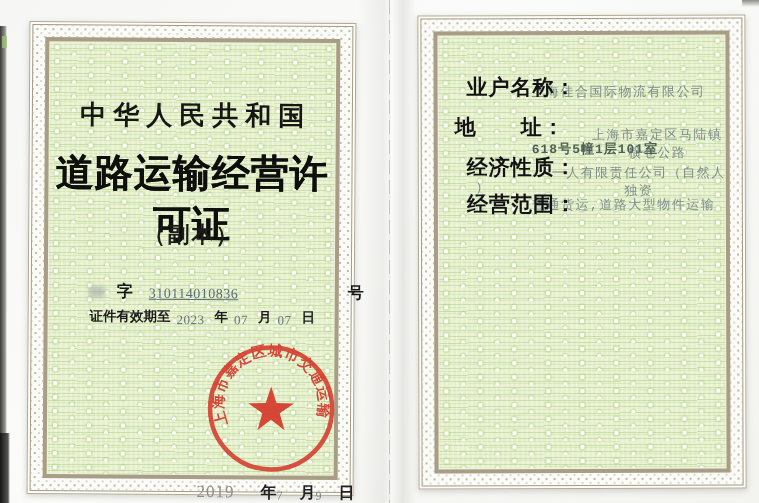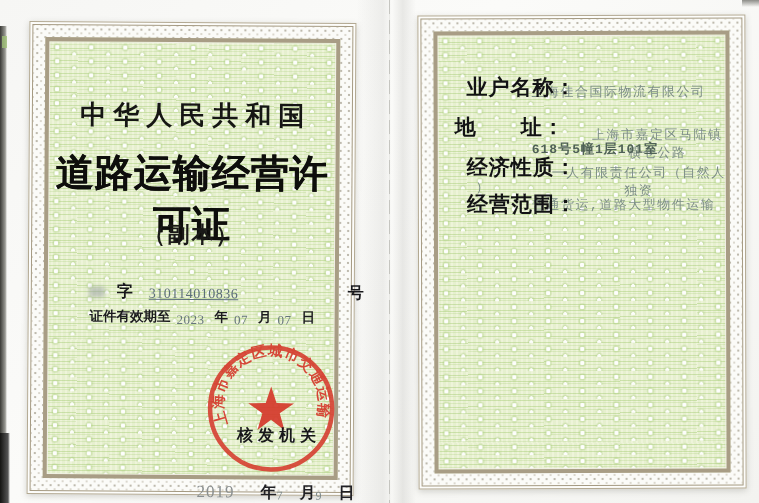--- a/index.html
+++ b/index.html
@@ -188,21 +188,20 @@
           <defs>
             <path id="sealArc" d="M 22.7 81.7 A 48 48 0 1 1 109.3 81.7" fill="none"></path>
           </defs>
           <text font-size="14.5" font-weight="bold" fill="#d5392b" font-family="Liberation Serif, serif" letter-spacing="1">
             <textPath href="#sealArc" startOffset="0">上海市嘉定区城市交通运输管理所</textPath>
           </text>
           <polygon fill="#d5392b" points="66,44 71.4,60.6 88.9,60.9 74.7,70.8 79.5,87.6 66,77.2 52.5,87.6 57.3,70.8 43.1,60.9 60.6,60.6">
           </polygon>
         </svg>
 
-        <div class="issuer-label">核发机关</div>
 
         <div class="issue-date-line">
           <span class="faint">2019</span>
           <span class="u-y">年</span>
           <span class="sub">7</span>
           <span class="u-m">月</span>
           <span class="sub">9</span>
           <span class="u-d">日</span>
         </div>
 

